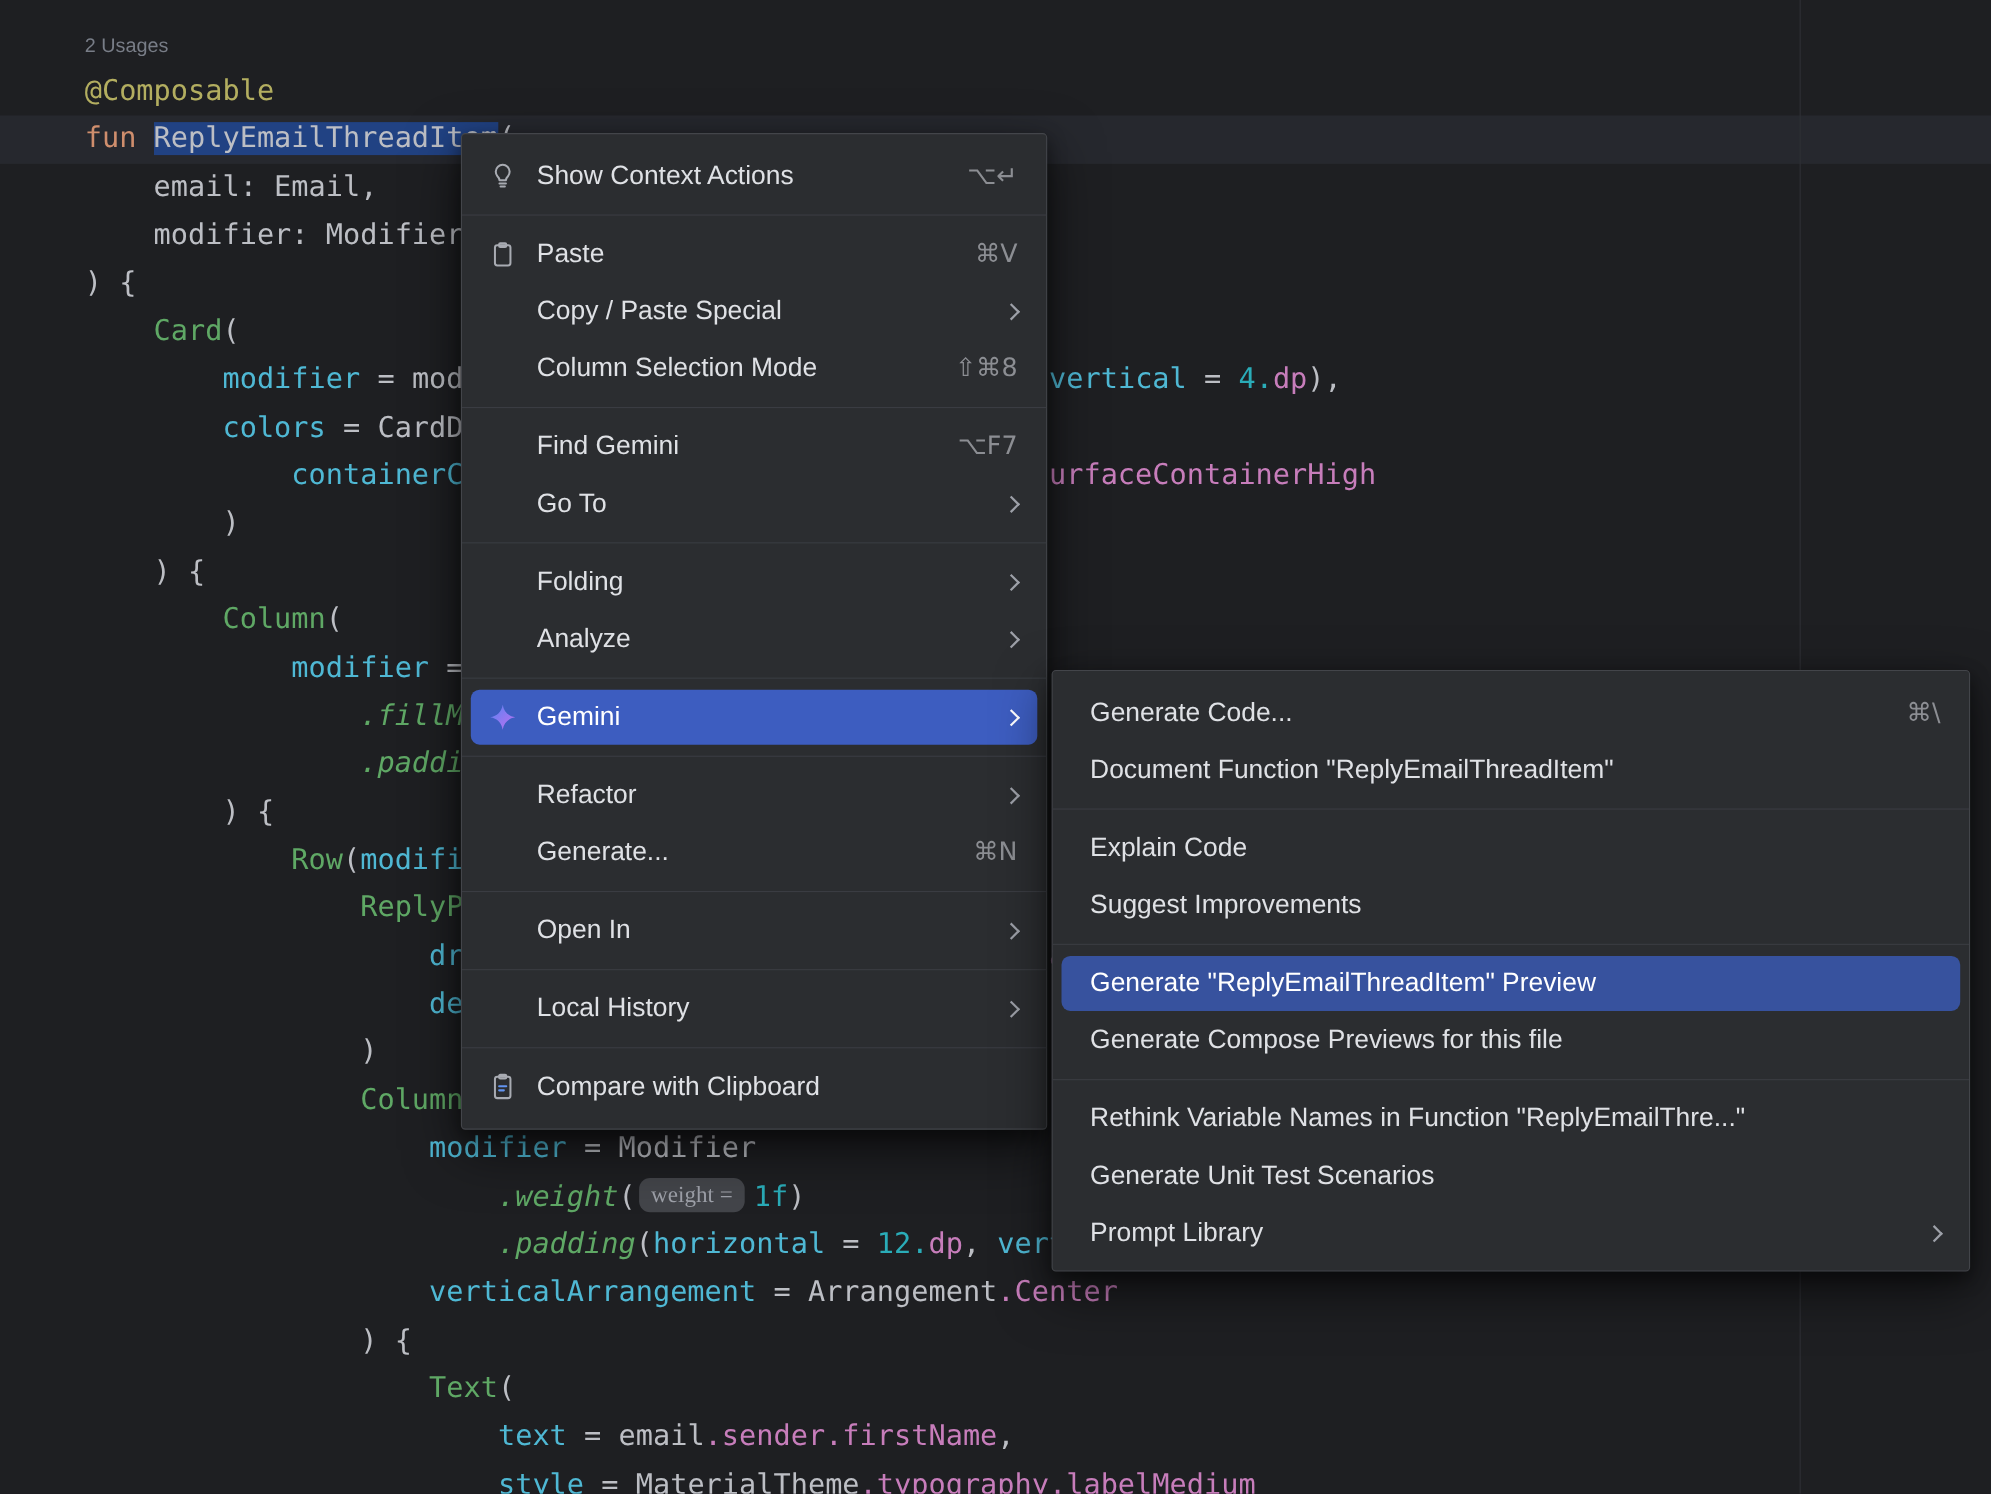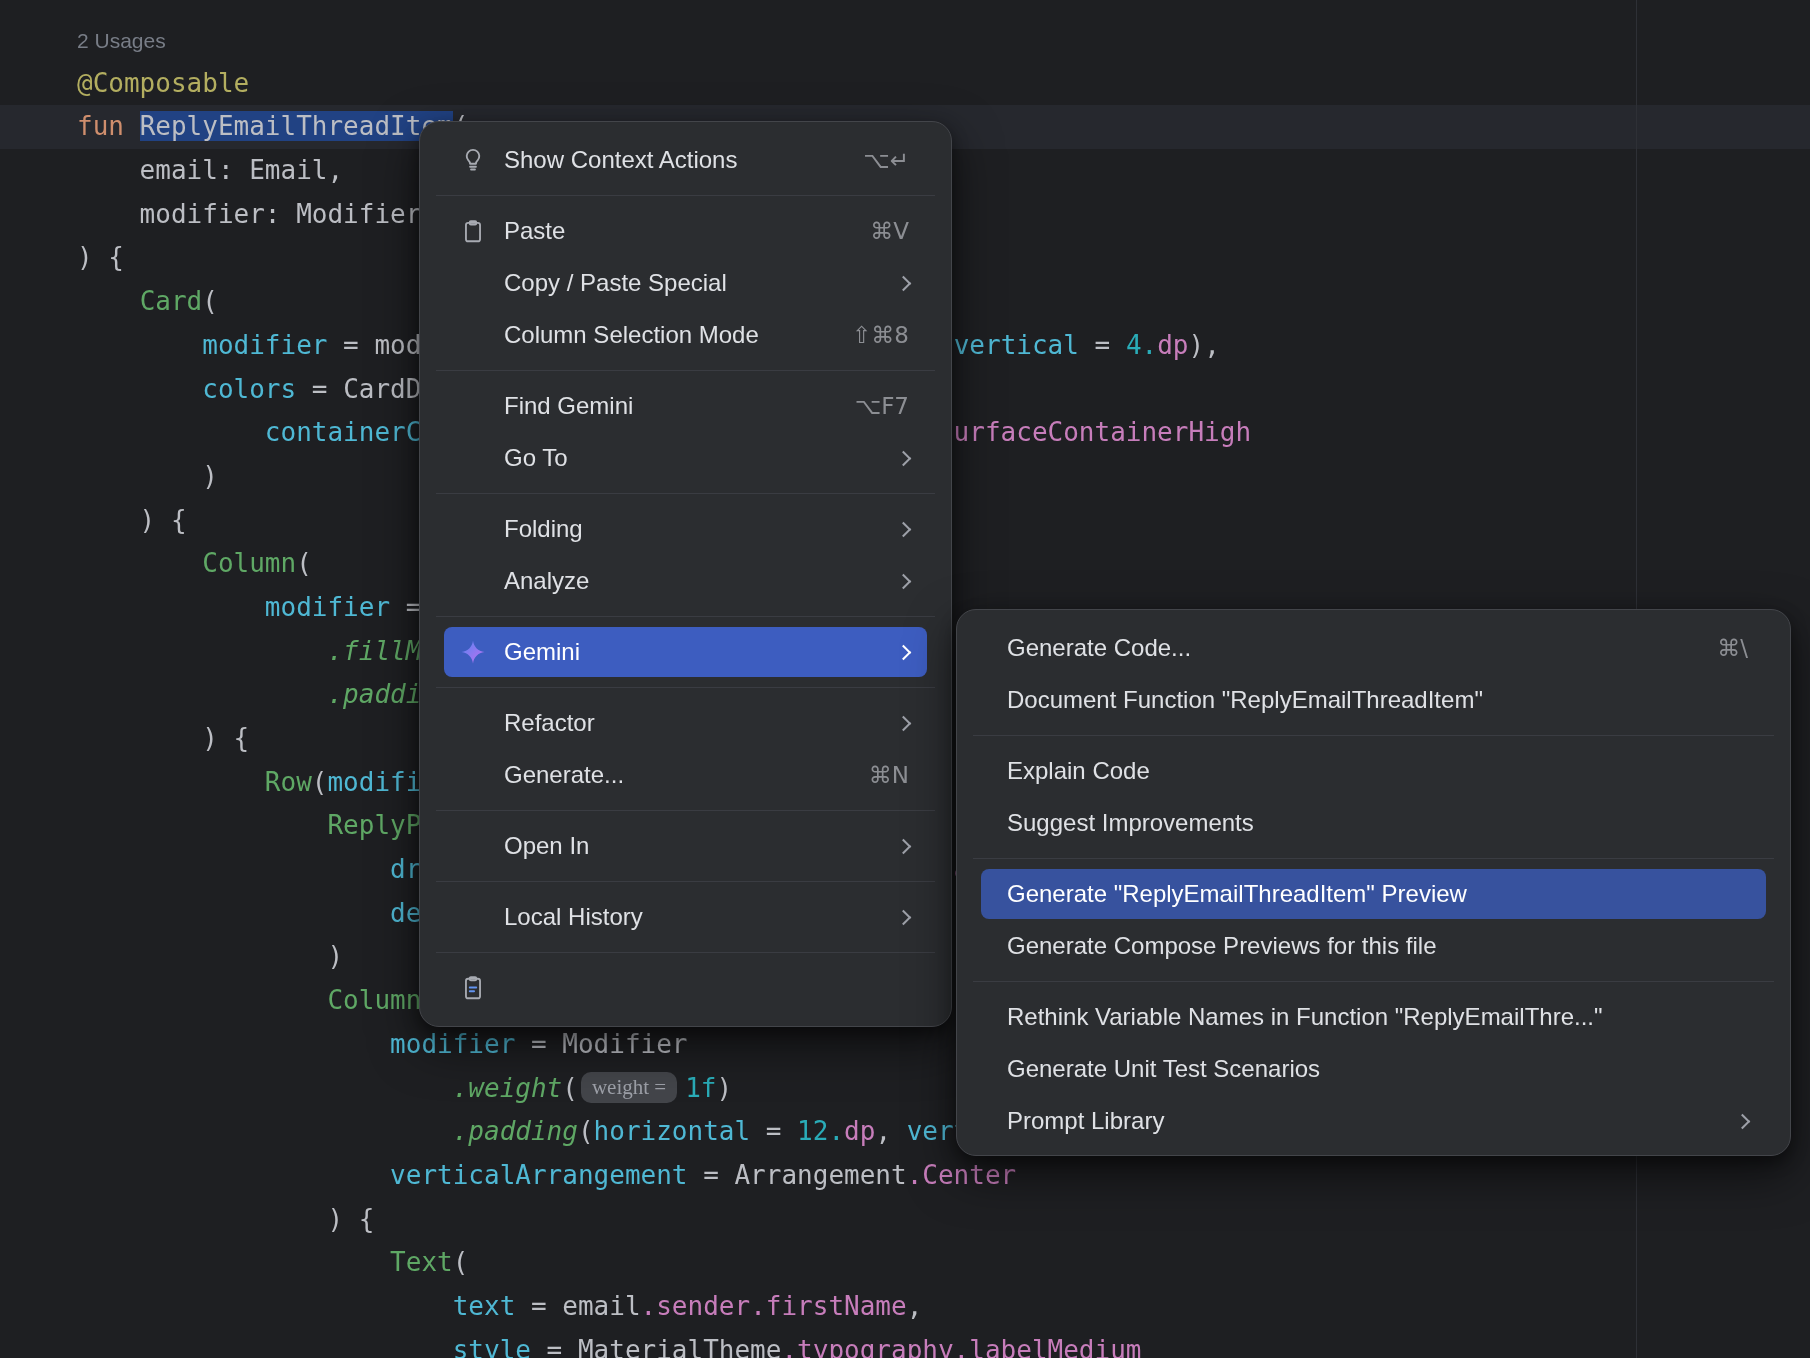--- a/index.html
+++ b/index.html
@@ -23,21 +23,21 @@
     position:absolute; left:1636px; top:0; bottom:0; width:1px;
     background:#2e3036;
   }
   .code-line{
     height:43.7px; line-height:43.7px; white-space:pre; position:relative;
   }
   .code-line.current{
     background:var(--current-line);
     margin-left:-77px; padding-left:77px;
   }
-  .tk-h{ color:var(--code-hint); font-family:"Liberation Sans",sans-serif; font-size:21px; }
+  .tk-h{ color:var(--code-hint); font-family:"Liberation Sans",sans-serif; font-size:18px; }
   .tk-a{ color:var(--code-annotation); }
   .tk-k{ color:var(--code-keyword); }
   .tk-d{ color:var(--code-default); }
   .tk-c{ color:var(--code-call); }
   .tk-n{ color:var(--code-named); }
   .tk-m{ color:var(--code-number); }
   .tk-p{ color:var(--code-property); }
   .tk-e{ color:var(--code-call); font-style:italic; }
   .tk-pe{ color:var(--code-property); }
   .tk-sel{ background:var(--selection); }
@@ -46,22 +46,22 @@
     background:var(--inlay-bg); color:var(--inlay-text);
     height:31px; line-height:31px; padding:0 11px; border-radius:10px;
     font-size:21px; margin:0 8px 4px 3px;font-family:Liberation Serif, serif;
   }
 
   
   .menu{
     position:absolute;
     background:var(--menu-bg);
     border:1px solid var(--menu-border);
-    border-radius:20px;
-    padding:12px 16px;
+    border-radius:4px;
+    padding:12px 0;
     box-shadow:0 18px 48px rgba(0,0,0,.55), 0 6px 16px rgba(0,0,0,.4);
     font-size:24px; color:var(--menu-text);
   }
   #context-menu{ left:419px; top:121px; width:533px; z-index:10; }
   #gemini-submenu{ left:956px; top:609px; width:835px; z-index:11; padding-bottom:8px; }
 
   .menu-item{
     position:relative; height:52px;
     display:flex; align-items:center;
     padding:0 26px 0 68px;
@@ -185,20 +185,21 @@
     </div>
     <div class="menu-sep"></div>
     <div class="menu-item">
       <span class="mi-icon">
         <svg viewBox="0 0 24 24" width="26" height="26" fill="none" stroke="#a8abb2" stroke-width="1.7" stroke-linecap="round" stroke-linejoin="round">
           <rect x="5.5" y="3.5" width="13" height="18" rx="2"></rect>
           <rect x="9" y="2" width="6" height="3" rx="1"></rect>
           <path stroke="#6394f0" d="M9 11.5h6M9 15h4"></path>
         </svg>
       </span>
+      <span class="mi-label">Compare with Clipboard</span>
     </div>
   </div>
 <div class="menu" id="gemini-submenu">
     <div class="menu-item">
       <span class="mi-label">Generate Code...</span>
       <span class="mi-shortcut">⌘\</span>
     </div>
     <div class="menu-item">
       <span class="mi-label">Document Function "ReplyEmailThreadItem"</span>
     </div>

